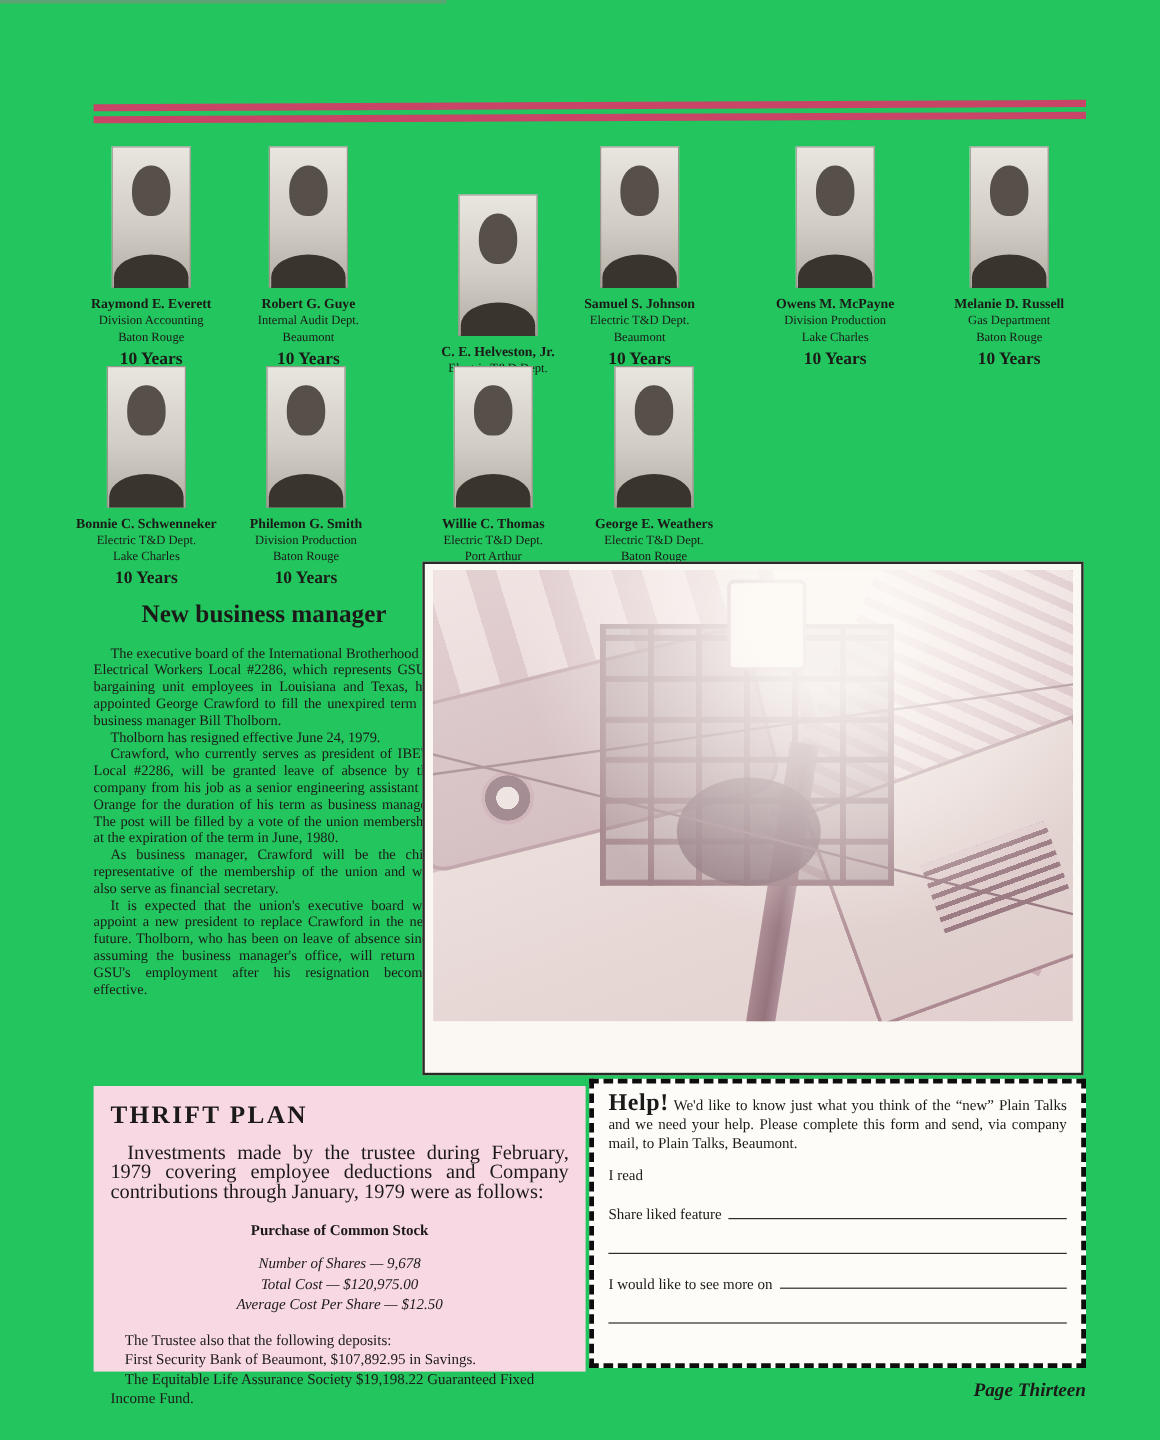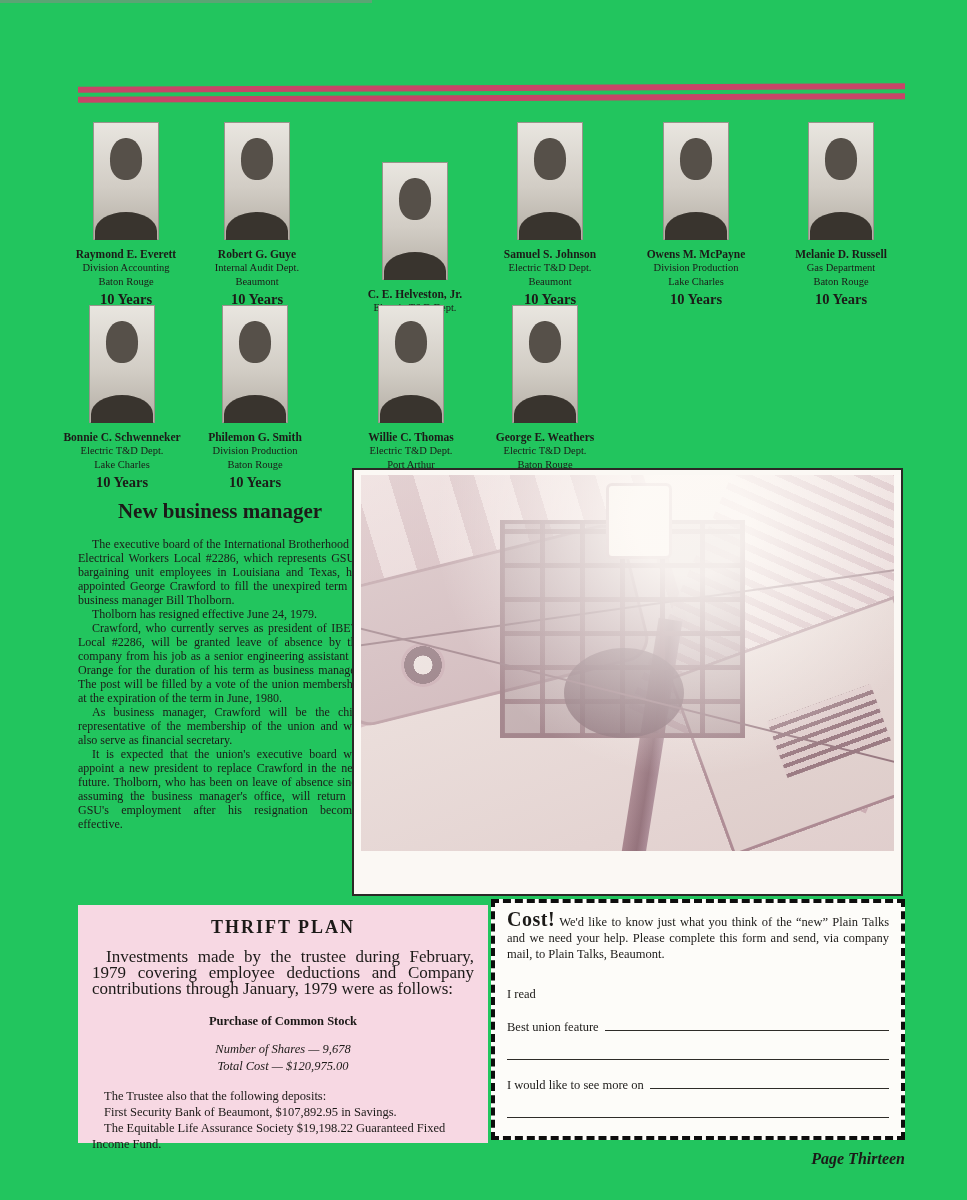--- a/index.html
+++ b/index.html
@@ -59,33 +59,33 @@
   .pa-wire1{left:-10%;top:60%;width:130%;height:2px;background:#8b6b74;transform:rotate(14deg);}
   .pa-wire2{left:-10%;top:34%;width:130%;height:2px;background:#8b6b74;transform:rotate(-8deg);}
   .pa-wash{left:0;top:0;width:100%;height:100%;
           background:radial-gradient(circle at 62% 12%,rgba(255,252,248,.85) 0 12%,rgba(255,252,248,0) 55%),
                      linear-gradient(160deg,rgba(252,248,244,.45),rgba(170,130,140,.18));}
   .photo-box figcaption{margin-top:6px;font-size:12.5px;line-height:16px;font-style:italic;font-weight:bold;color:#23211f;}
 
   
   .thrift{position:absolute;left:78px;top:905px;width:410px;height:238px;background:#f7d8e3;
           box-sizing:border-box;padding:10px 14px;}
-  .thrift h2{margin:2px 0 0;text-align:center;font-size:18px;letter-spacing:2px;font-weight:bold;}
+  .thrift h2{margin:2px 0 0;font-size:21px;letter-spacing:2px;font-weight:bold;}
   .thrift .t-intro{margin-top:11px;font-size:17px;line-height:16px;text-align:justify;text-indent:14px;}
   .thrift .t-sub{margin-top:13px;text-align:center;font-size:12.5px;font-weight:bold;}
   .thrift .t-stats{margin-top:12px;text-align:center;font-size:12.5px;line-height:17px;font-style:italic;}
   .thrift .t-dep{margin-top:13px;font-size:12.5px;line-height:16px;}
   .thrift .t-dep p{margin:0;text-indent:12px;}
 
   
   .help{position:absolute;left:491px;top:899px;width:414px;height:241px;border:4px dashed #0d0d0d;
         box-sizing:border-box;padding:8px 12px;background:#fdfcf9;}
   .help .h-intro{font-size:12.5px;line-height:16px;text-align:justify;margin:0;}
   .help .h-title{font-size:20px;font-weight:bold;letter-spacing:.5px;}
-  .help .h-read{margin-top:25px;font-size:12.5px;line-height:15px;}
+  .help .h-read{margin-top:11px;font-size:12.5px;line-height:15px;}
   .help .h-opts{margin-top:2px;font-size:12.5px;}
   .cb{display:inline-block;width:9px;height:9px;border:1px solid #222;background:#fdfcf9;
       margin:0 4px 0 0;vertical-align:-1px;}
   .h-opts span.opt{margin-right:7px;}
   .fill-row{display:flex;align-items:baseline;margin-top:16px;font-size:12.5px;}
   .fill-row .lbl{white-space:nowrap;margin-right:6px;}
   .fill-line{flex:1;border-bottom:1px solid #2e2c29;height:12px;}
   .full-line{border-bottom:1px solid #2e2c29;height:12px;margin-top:12px;}
 
   .page-number{position:absolute;right:62px;top:1150px;font-size:16px;font-weight:bold;font-style:italic;}
@@ -114,21 +114,21 @@
       <div class="p-line">Beaumont</div>
       <div class="p-years">10 Years</div>
     </div>
     <div class="person-card" style="left:340px;top:122px;margin-top:40px;">
       <div class="portrait"></div>
       <div class="p-name">C. E. Helveston, Jr.</div>
       <div class="p-line">Electric T&amp;D Dept.</div>
       <div class="p-line">Beaumont</div>
       <div class="p-years">10 Years</div>
     </div>
-    <div class="person-card" style="left:475px;top:122px;">
+    <div class="person-card" style="left:458px;top:122px;">
       <div class="portrait"></div>
       <div class="p-name">Samuel S. Johnson</div>
       <div class="p-line">Electric T&amp;D Dept.</div>
       <div class="p-line">Beaumont</div>
       <div class="p-years">10 Years</div>
     </div>
     <div class="person-card" style="left:621px;top:122px;">
       <div class="portrait"></div>
       <div class="p-name">Owens M. McPayne</div>
       <div class="p-line">Division Production</div>
@@ -206,36 +206,37 @@
     </div>
   </figure>
 
   <section class="thrift">
     <h2>THRIFT PLAN</h2>
     <p class="t-intro">Investments made by the trustee during February, 1979 covering employee deductions and Company contributions through January, 1979 were as follows:</p>
     <div class="t-sub">Purchase of Common Stock</div>
     <div class="t-stats">
       <div>Number of Shares — 9,678</div>
       <div>Total Cost — $120,975.00</div>
+      <div>Average Cost Per Share — $12.50</div>
     </div>
     <div class="t-dep">
       <p>The Trustee also that the following deposits:</p>
       <p>First Security Bank of Beaumont, $107,892.95 in Savings.</p>
       <p>The Equitable Life Assurance Society $19,198.22 Guaranteed Fixed Income Fund.</p>
     </div>
   </section>
 
   <section class="help">
     <p class="h-intro">
-      <span class="h-title">Cost!</span>
+      <span class="h-title">Help!</span>
       <span>We'd like to know just what you think of the “new” Plain Talks and we need your help. Please complete this form and send, via company mail, to Plain Talks, Beaumont.</span>
     </p>
     <div class="h-read">I read</div>
     <div class="fill-row">
-      <span class="lbl">Best union feature</span>
+      <span class="lbl">Share liked feature</span>
       <span class="fill-line"></span>
     </div>
     <div class="full-line"></div>
     <div class="fill-row">
       <span class="lbl">I would like to see more on</span>
       <span class="fill-line"></span>
     </div>
     <div class="full-line"></div>
   </section>
 

